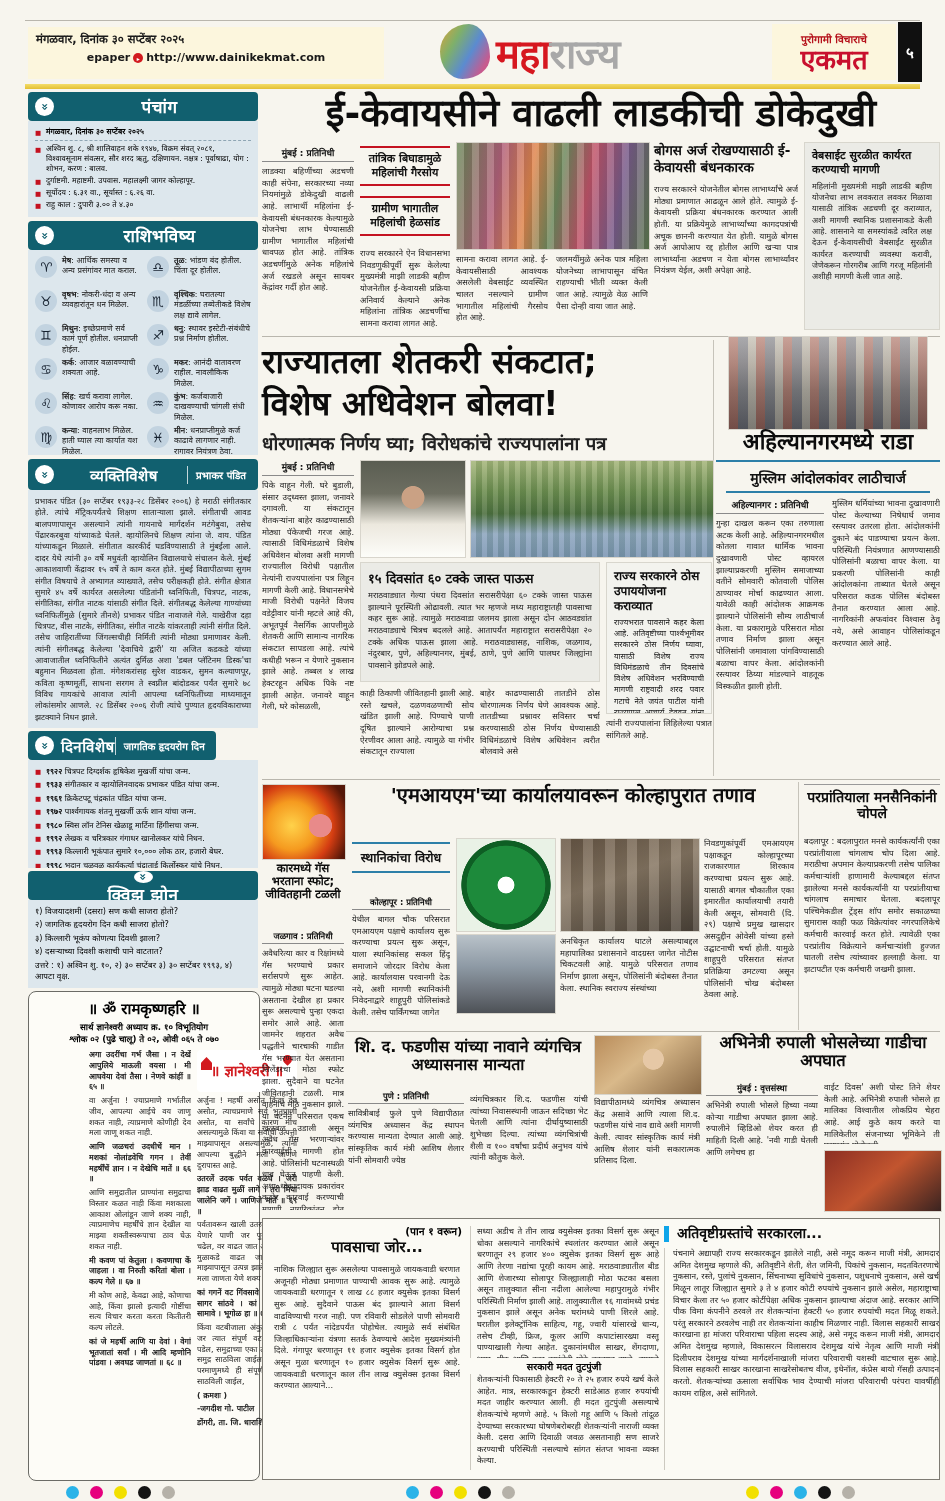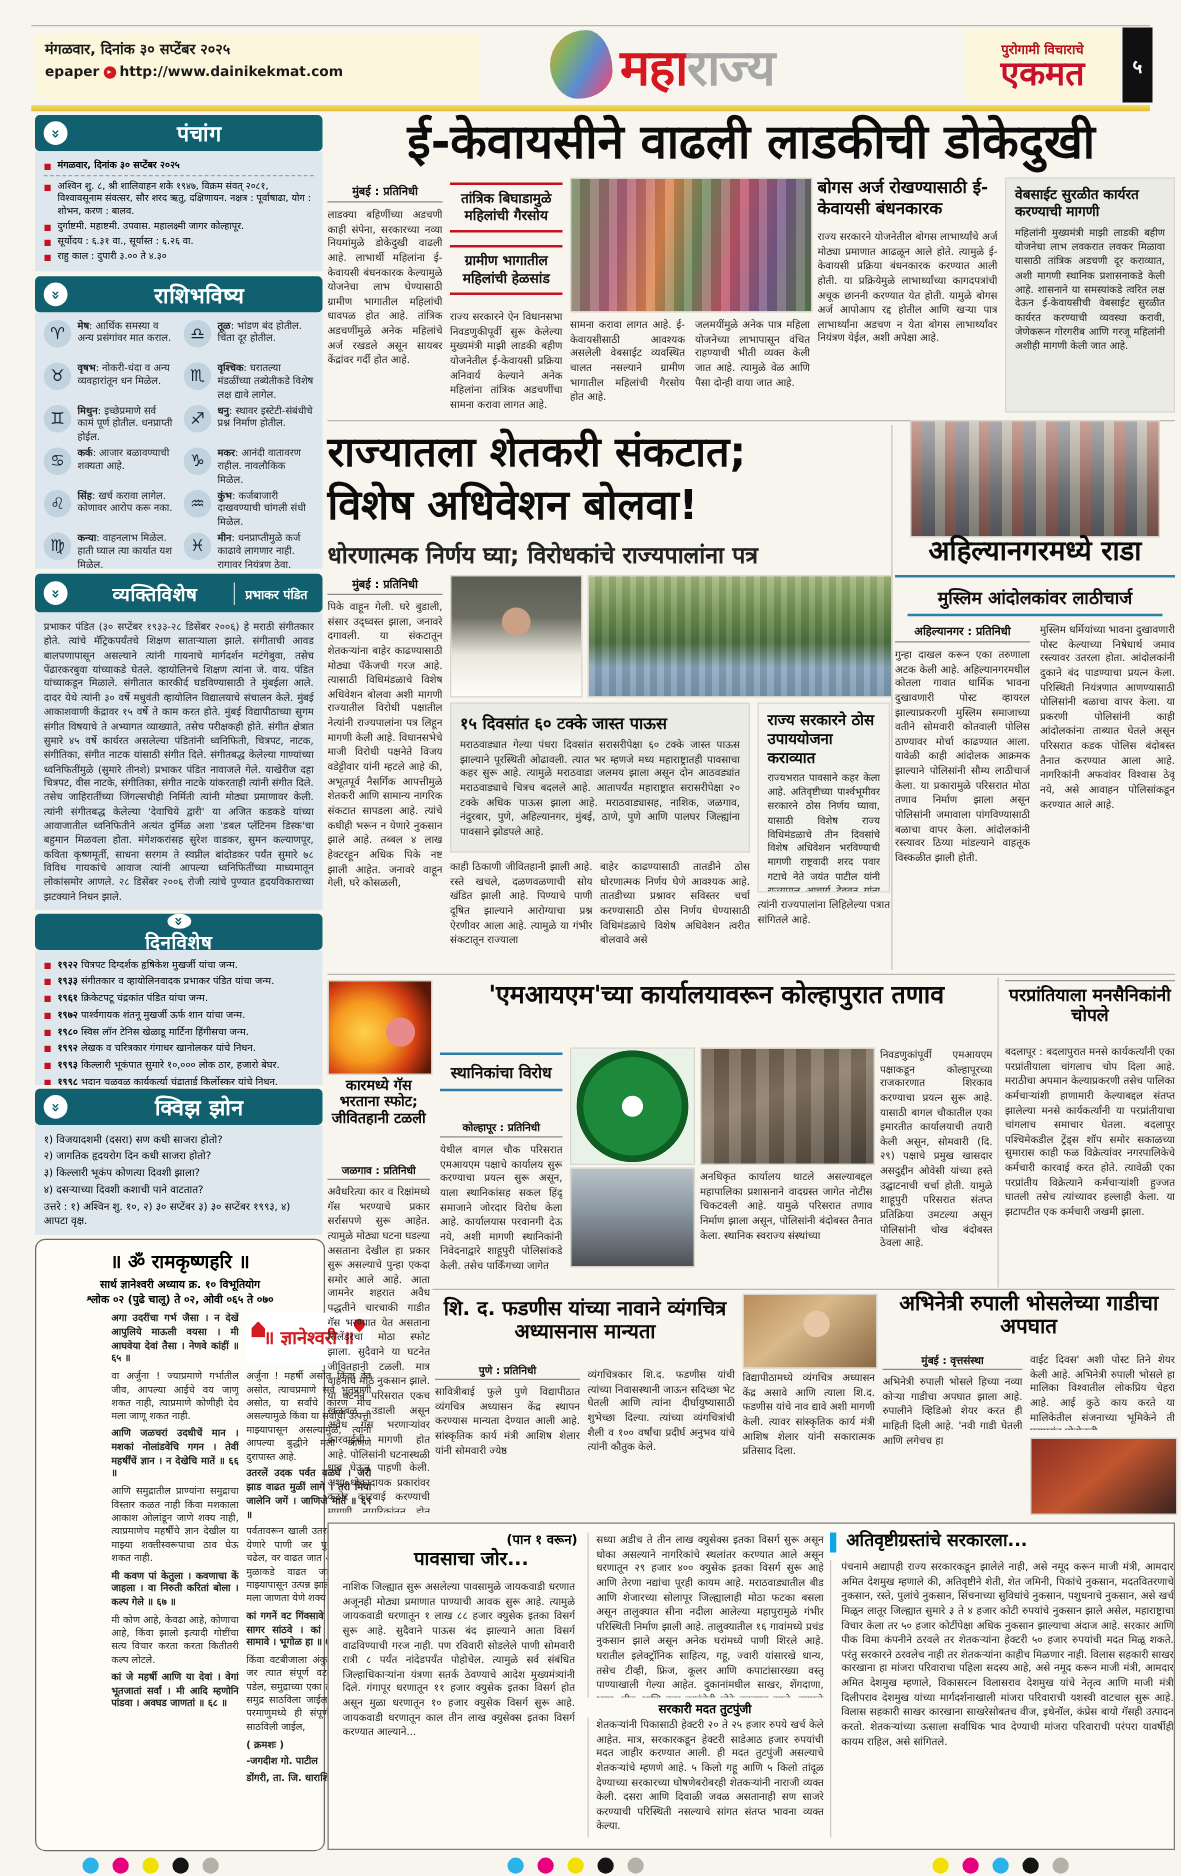--- a/index.html
+++ b/index.html
@@ -56,21 +56,21 @@
   .ep-ic::before{content:"▸";}
 </style>
 </head>
 <body>
 
 <div class="page">
 
   <div class="abs hrule" style="left:25px;top:20px;width:895px;"></div>
   <div class="abs" style="left:28px;top:27px;width:356px;height:52px;background:#fcf6dd;padding:4px 8px;box-sizing:border-box;">
     <div style="font-weight:bold;font-size:11.5px;color:#1a1a1a;">मंगळवार, दिनांक ३० सप्टेंबर २०२५</div>
-    <div style="font-weight:bold;font-size:11px;color:#1a1a1a;margin-top:5px;">
+    <div style="font-weight:bold;font-size:11px;color:#1a1a1a;margin-top:5px;text-align:center;">
       <span>epaper</span><span class="ep-ic"></span><span>http://www.dainikekmat.com</span>
     </div>
   </div>
   <div class="abs mapblob" style="left:440px;top:24px;width:50px;height:55px;"></div>
   <div class="abs" style="left:496px;top:26px;height:52px;display:flex;align-items:center;font-weight:800;font-size:40px;letter-spacing:-1px;">
     <span style="color:#d6171f;">महा</span>
       <span style="color:#a8a8a8;">राज्य</span>
   </div>
   <div class="abs" style="left:772px;top:24px;width:124px;height:56px;background:#fcf6dd;display:flex;flex-direction:column;align-items:center;justify-content:center;">
     <div style="color:#b5121b;font-weight:bold;font-size:10.5px;">पुरोगामी विचाराचे</div>
@@ -147,38 +147,38 @@
       </div>
   </div>
 
   <div class="abs shead" style="left:28px;top:459px;width:230px;height:31px;">
     <span class="chev"></span>
       <span class="t" style="font-size:15px;">व्यक्तिविशेष</span>
       <span class="st">प्रभाकर पंडित</span>
   </div>
   <div class="abs sbody jt" style="left:28px;top:490px;width:230px;height:238px;box-sizing:border-box;font-size:8px;">प्रभाकर पंडित (३० सप्टेंबर १९३३-२८ डिसेंबर २००६) हे मराठी संगीतकार होते. त्यांचे मॅट्रिकपर्यंतचे शिक्षण साताऱ्याला झाले. संगीताची आवड बालपणापासून असल्याने त्यांनी गायनाचे मार्गदर्शन मटंगेबुवा, तसेच पेंढारकरबुवा यांच्याकडे घेतले. व्हायोलिनचे शिक्षण त्यांना जे. वाय. पंडित यांच्याकडून मिळाले. संगीतात कारकीर्द घडविण्यासाठी ते मुंबईला आले. दादर येथे त्यांनी ३० वर्षे मधुवंती व्हायोलिन विद्यालयाचे संचालन केले. मुंबई आकाशवाणी केंद्रावर १५ वर्षे ते काम करत होते. मुंबई विद्यापीठाच्या सुगम संगीत विषयाचे ते अभ्यागत व्याख्याते, तसेच परीक्षकही होते. संगीत क्षेत्रात सुमारे ४५ वर्षे कार्यरत असलेल्या पंडितांनी ध्वनिफिती, चित्रपट, नाटक, संगीतिका, संगीत नाटक यांसाठी संगीत दिले. संगीतबद्ध केलेल्या गाण्यांच्या ध्वनिफितींमुळे (सुमारे तीनशे) प्रभाकर पंडित नावाजले गेले. याखेरीज दहा चित्रपट, वीस नाटके, संगीतिका, संगीत नाटके यांकरताही त्यांनी संगीत दिले. तसेच जाहिरातींच्या जिंगल्सचीही निर्मिती त्यांनी मोठ्या प्रमाणावर केली. त्यांनी संगीतबद्ध केलेल्या 'देवाचिये द्वारी' या अजित कडकडे यांच्या आवाजातील ध्वनिफितीने अत्यंत दुर्मिळ अशा 'डबल प्लॅटिनम डिस्क'चा बहुमान मिळवला होता. मंगेशकरांसह सुरेश वाडकर, सुमन कल्याणपूर, कविता कृष्णमूर्ती, साधना सरगम ते स्वप्नील बांदोडकर पर्यंत सुमारे ७८ विविध गायकांचे आवाज त्यांनी आपल्या ध्वनिफितींच्या माध्यमातून लोकांसमोर आणले. २८ डिसेंबर २००६ रोजी त्यांचे पुण्यात हृदयविकाराच्या झटक्याने निधन झाले.</div>
 
-  <div class="abs shead" style="left:28px;top:731px;width:230px;height:29px;flex-direction:column;">
+  <div class="abs shead" style="left:28px;top:731px;width:188px;height:29px;">
     <span class="chev"></span>
       <span class="t" style="font-size:15px;">दिनविशेष</span>
       <span class="st">जागतिक हृदयरोग दिन</span>
   </div>
   <div class="abs sbody din" style="left:28px;top:760px;width:230px;height:108px;box-sizing:border-box;">
     <li class="bullet"><b>१९२२</b> <span>चित्रपट दिग्दर्शक हृषिकेश मुखर्जी यांचा जन्म.</span></li>
     <li class="bullet"><b>१९३३</b> <span>संगीतकार व व्हायोलिनवादक प्रभाकर पंडित यांचा जन्म.</span></li>
     <li class="bullet"><b>१९६१</b> <span>क्रिकेटपटू चंद्रकांत पंडित यांचा जन्म.</span></li>
     <li class="bullet"><b>१९७२</b> <span>पार्श्वगायक शंतनू मुखर्जी ऊर्फ शान यांचा जन्म.</span></li>
     <li class="bullet"><b>१९८०</b> <span>स्विस लॉन टेनिस खेळाडू मार्टिना हिंगीसचा जन्म.</span></li>
     <li class="bullet"><b>१९९२</b> <span>लेखक व चरित्रकार गंगाधर खानोलकर यांचे निधन.</span></li>
     <li class="bullet"><b>१९९३</b> <span>किल्लारी भूकंपात सुमारे १०,००० लोक ठार, हजारो बेघर.</span></li>
     <li class="bullet"><b>१९९८</b> <span>भूदान चळवळ कार्यकर्त्या चंद्राताई किर्लोस्कर यांचे निधन.</span></li>
 
   </div>
 
-  <div class="abs shead" style="left:28px;top:871px;width:230px;height:29px;">
+  <div class="abs shead" style="left:28px;top:871px;width:230px;height:29px;flex-direction:column;">
     <span class="chev"></span>
       <span class="t">क्विझ झोन</span>
   </div>
   <div class="abs sbody quiz" style="left:28px;top:900px;width:230px;height:88px;box-sizing:border-box;">
     <p>१) विजयादशमी (दसरा) सण कधी साजरा होतो?</p>
     <p>२) जागतिक हृदयरोग दिन कधी साजरा होतो?</p>
     <p>३) किल्लारी भूकंप कोणत्या दिवशी झाला?</p>
     <p>४) दसऱ्याच्या दिवशी कशाची पाने वाटतात?</p>
     <p>उत्तरे : १) अश्विन शु. १०, २) ३० सप्टेंबर ३) ३० सप्टेंबर १९९३, ४) आपटा वृक्ष.</p>
   </div>

